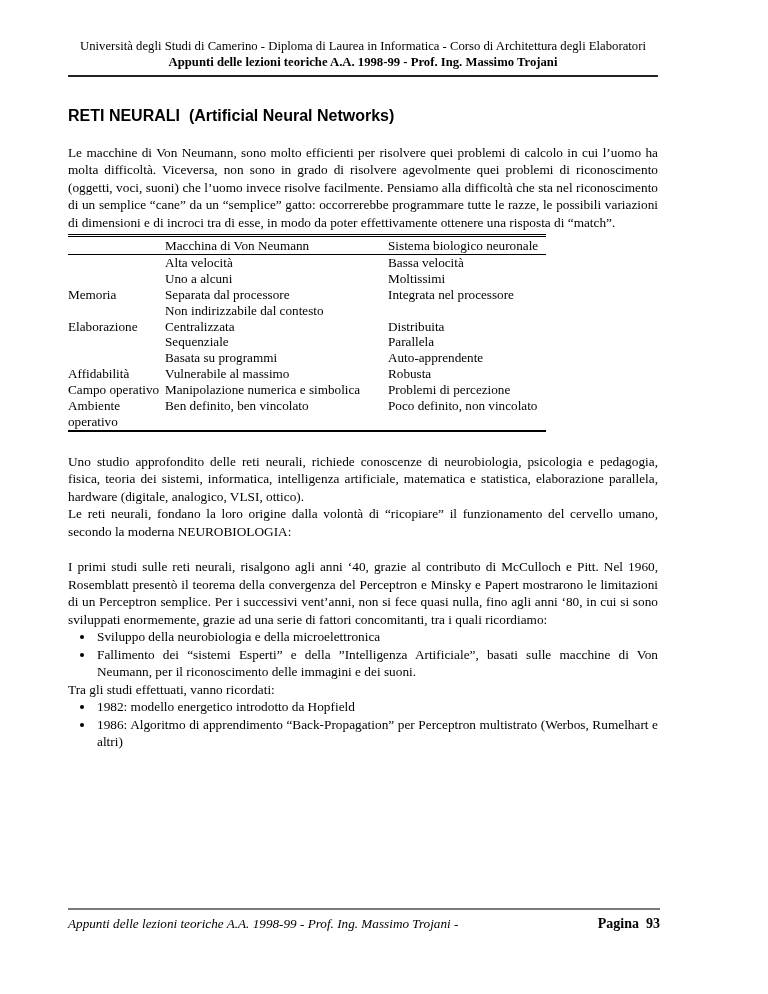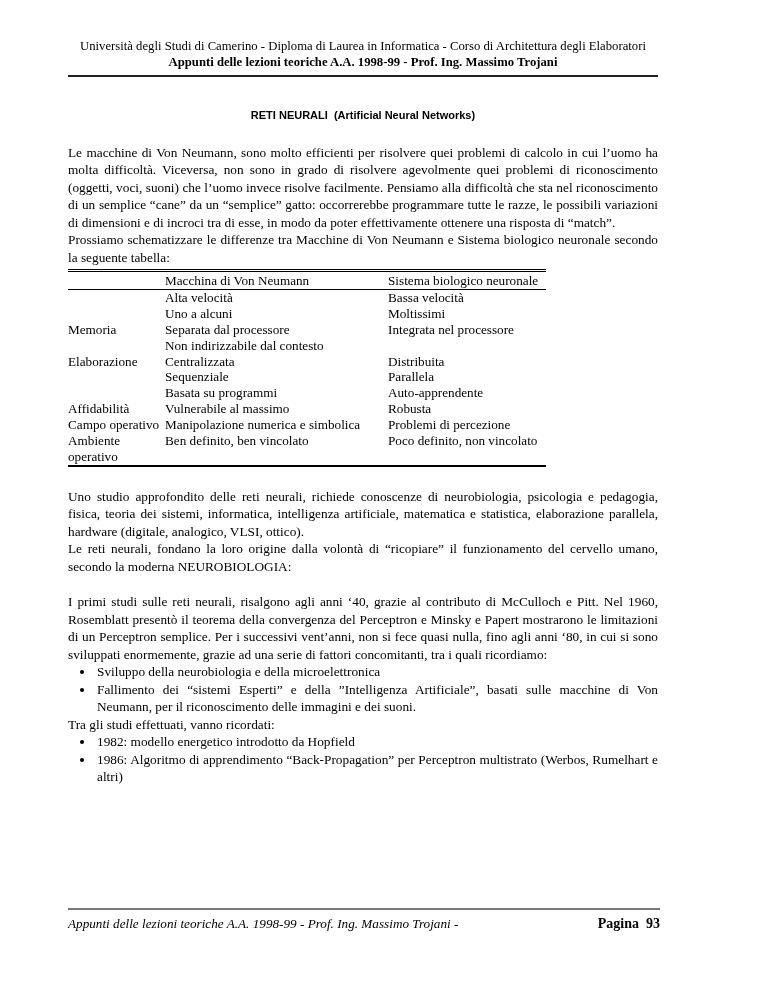--- a/index.html
+++ b/index.html
@@ -22,23 +22,22 @@
   .doc-header {
     text-align: center;
     font-size: 12.7px;
     line-height: 16px;
     padding-bottom: 5px;
     border-bottom: 2px solid #222;
   }
   .doc-header .line2 { font-weight: bold; }
   h1.title {
     font-family: "Liberation Sans", sans-serif;
-    font-size: 11px;
+    font-size: 16px;
     font-weight: bold;
-    text-align: center;
     margin: 30px 0 19px 0;
     white-space: pre;
   }
   p { margin: 0; text-align: justify; }
   table.cmp {
     border-collapse: collapse;
     border-top: 3px double #000;
     border-bottom: 2px solid #000;
     width: 478px;
     margin-top: 3px;
@@ -80,21 +79,20 @@
   <div class="content">
 
     <div class="doc-header">
       <div class="line1">Università degli Studi di Camerino - Diploma di Laurea in Informatica - Corso di Architettura degli Elaboratori</div>
       <div class="line2">Appunti delle lezioni teoriche A.A. 1998-99 - Prof. Ing. Massimo Trojani</div>
     </div>
 
     <h1 class="title">RETI NEURALI  (Artificial Neural Networks)</h1>
 
     <p>Le macchine di Von Neumann, sono molto efficienti per risolvere quei problemi di calcolo in cui l’uomo ha molta difficoltà. Viceversa, non sono in grado di risolvere agevolmente quei problemi di riconoscimento (oggetti, voci, suoni) che l’uomo invece risolve facilmente. Pensiamo alla difficoltà che sta nel riconoscimento di un semplice “cane” da un “semplice” gatto: occorrerebbe programmare tutte le razze, le possibili variazioni di dimensioni e di incroci tra di esse, in modo da poter effettivamente ottenere una risposta di “match”.</p>
-    <p>Prossiamo schematizzare le differenze tra Macchine di Von Neumann e Sistema biologico neuronale secondo la seguente tabella:</p>
 
     <table class="cmp">
       <colgroup>
         <col style="width:97px">
         <col style="width:223px">
         <col>
       </colgroup>
       <thead>
         <tr>
           <td></td>

